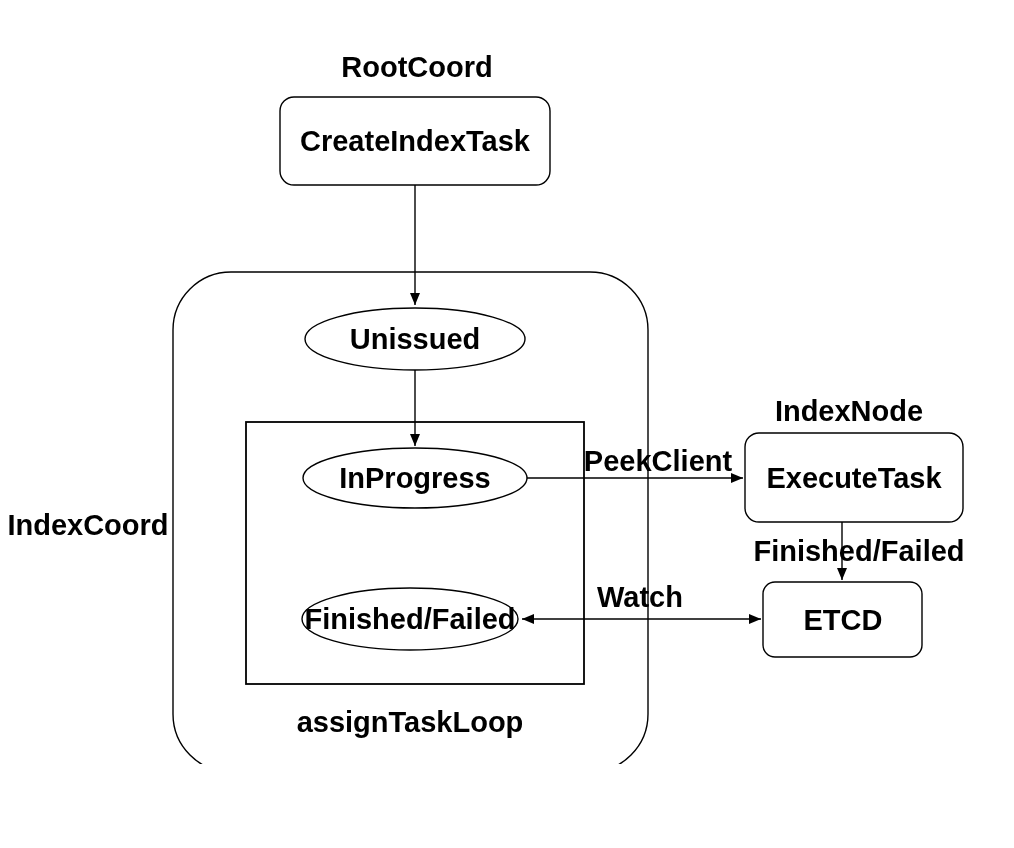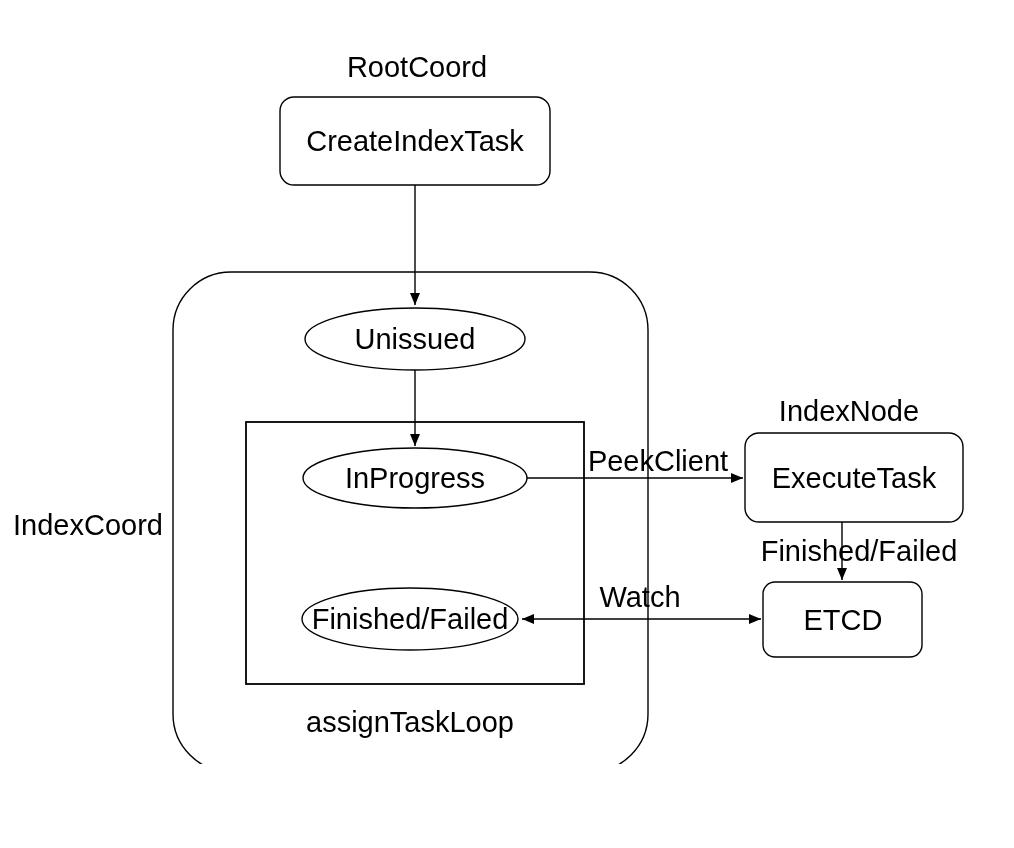--- a/index.html
+++ b/index.html
@@ -6,20 +6,21 @@
     margin: 0;
     padding: 0;
     background: #ffffff;
   }
   .canvas {
     position: relative;
     width: 1014px;
     height: 764px;
     background: #ffffff;
     overflow: hidden;
+    font-weight: bold;
   }
   svg {
     display: block;
   }
   .node-shape {
     fill: #ffffff;
     stroke: #000000;
     stroke-width: 1.4;
   }
   .container-shape {

